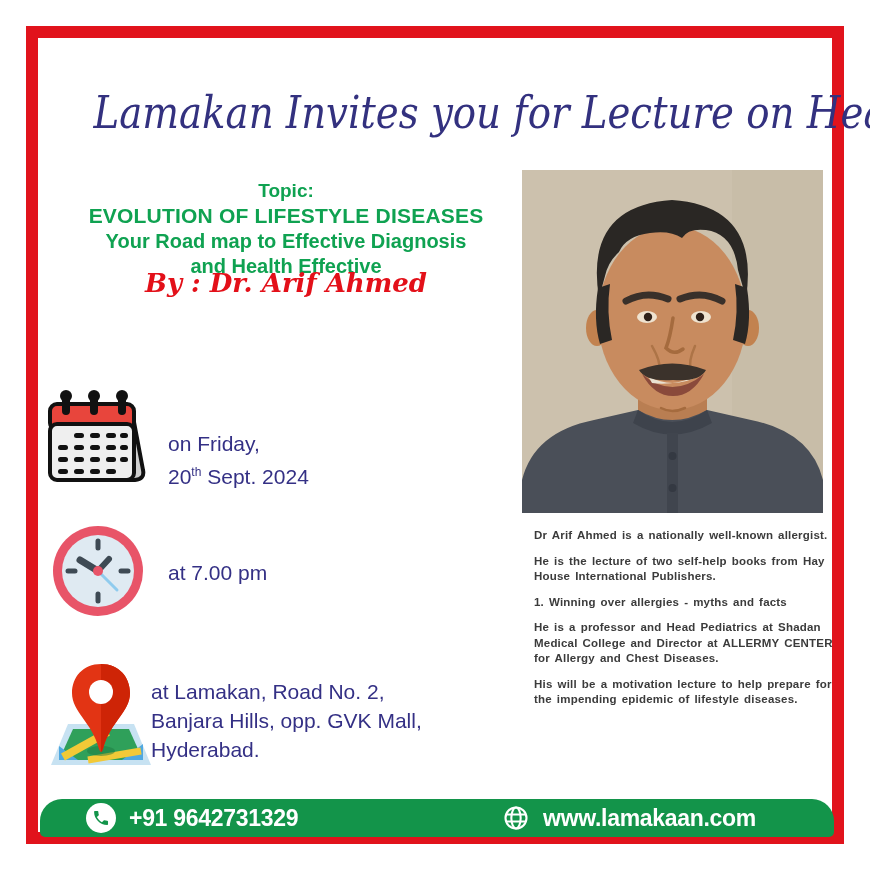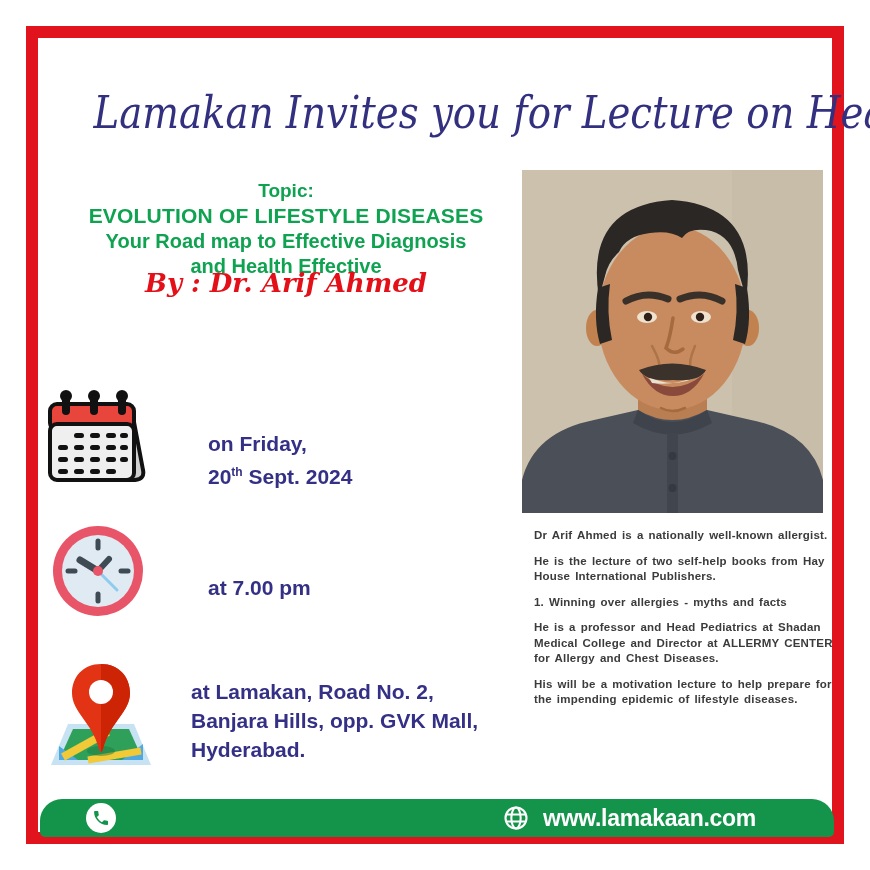--- a/index.html
+++ b/index.html
@@ -42,25 +42,25 @@
   .photo {
     position: absolute; left: 522px; top: 170px;
     width: 301px; height: 343px;
   }
   .icon-abs { position: absolute; }
   .cal-icon   { left: 44px; top: 386px; width: 102px; height: 106px; }
   .clock-icon { left: 50px; top: 523px; width: 96px;  height: 96px; }
   .pin-icon   { left: 46px; top: 660px; width: 110px; height: 116px; }
   .detail-text {
     position: absolute; left: 168px;
-    font-size: 21px; font-weight: bold; color: #343085; margin-left: 40px;
+    font-size: 21px; font-weight: normal; color: #343085;
   }
   .date-text  { top: 429px; line-height: 29px; }
   .date-text sup { font-size: 12px; }
-  .time-text  { top: 576px; }
+  .time-text  { top: 561px; }
   .venue-text { top: 677px; left: 151px; line-height: 29px; }
   .bio {
     position: absolute; left: 526px; top: 528px; width: 314px;
     color: #3B3B3B; font-size: 11.5px; font-weight: bold;
     line-height: 15.5px; letter-spacing: 0.2px; word-spacing: 1.6px;
   }
   .bio p { margin: 0 0 10px 0; padding-left: 8px; }
   .footer-bar {
     position: absolute; left: 40px; top: 799px; width: 794px; height: 38px;
     background: #13944A;
@@ -213,20 +213,21 @@
   <p>He is a professor and Head Pediatrics at Shadan Medical College and Director at ALLERMY CENTER for Allergy and Chest Diseases.</p>
   <p>His will be a motivation lecture to help prepare for the impending epidemic of lifestyle diseases.</p>
 </div>
 
 <div class="footer-bar">
   <div class="footer-group">
     <svg width="30" height="30" viewBox="0 0 24 24" xmlns="http://www.w3.org/2000/svg">
       <circle cx="12" cy="12" r="12" fill="#ffffff"></circle>
       <path transform="translate(4.6,4.6) scale(0.62)" fill="#13944A" d="M6.62 10.79c1.44 2.83 3.76 5.14 6.59 6.59l2.2-2.2c.27-.27.67-.36 1.02-.24 1.12.37 2.33.57 3.57.57.55 0 1 .45 1 1V20c0 .55-.45 1-1 1-9.39 0-17-7.61-17-17 0-.55.45-1 1-1h3.5c.55 0 1 .45 1 1 0 1.25.2 2.45.57 3.57.11.35.03.74-.25 1.02l-2.2 2.2z"></path>
     </svg>
+    <span>+91 9642731329</span>
   </div>
   <div class="footer-group">
     <svg width="28" height="28" viewBox="0 0 24 24" xmlns="http://www.w3.org/2000/svg" fill="none" stroke="#ffffff" stroke-width="1.8">
       <circle cx="12" cy="12" r="9"></circle>
       <ellipse cx="12" cy="12" rx="4" ry="9"></ellipse>
       <path d="M3.5 9h17M3.5 15h17"></path>
     </svg>
     <span>www.lamakaan.com</span>
   </div>
 </div>

